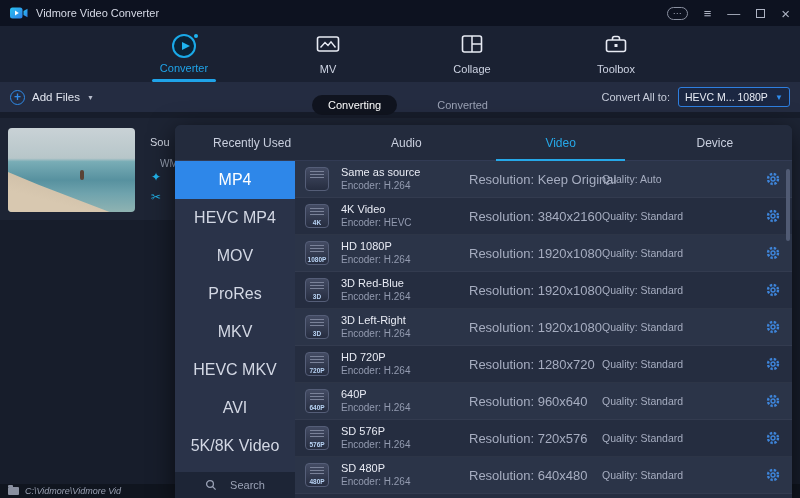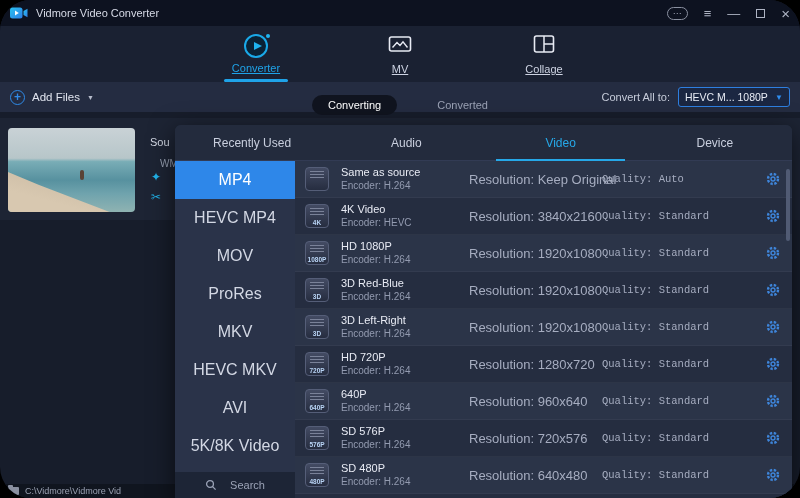--- a/index.html
+++ b/index.html
@@ -1,37 +1,36 @@
 <!DOCTYPE html>
 <html><head>
 <meta charset="utf-8">
 <style>
   * { margin:0; padding:0; box-sizing:border-box; }
   html,body { background:#000; }
   .app {
     position:relative; width:800px; height:498px; overflow:hidden;
     background:#171d2b; color:#e6e9f2;
     font-family:"Liberation Sans", sans-serif;
-    border-radius:31px;
   }
 
   
   .titlebar { height:26px; background:#0d1220; display:flex; align-items:center; padding:0 10px; }
   .logo { margin-right:8px; display:flex; align-items:center; }
   .titlebar-title { font-size:11px; color:#d6dae6; }
   .titlebar-controls { margin-left:auto; display:flex; align-items:center; gap:16px; color:#aeb4c4; }
   .more-btn { border:1px solid #8a90a0; border-radius:7px; font-size:9px; line-height:11px; padding:0 5px; height:13px; }
   .win-glyph { font-size:13px; line-height:13px; }
   .max-box { width:9px; height:9px; border:1px solid #aeb4c4; display:inline-block; }
   .close-glyph { font-size:15px; line-height:13px; }
 
   
   .navbar { height:56px; background:#1a2132; display:flex; justify-content:center; gap:72px; position:relative; }
   .nav-tab { width:72px; display:flex; flex-direction:column; align-items:center; justify-content:center; gap:4px; position:relative; cursor:pointer; }
-  .nav-label { font-size:11px; color:#cdd3e2;text-decoration:underline; }
+  .nav-label { font-size:11px; color:#cdd3e2; }
   .nav-tab.active .nav-label { color:#1fa3e8; }
   .conv-icon { width:24px; height:24px; border-radius:50%; border:2px solid #1aa9e8; background:#0a2235; position:relative; }
   .conv-icon::before { content:""; position:absolute; left:8px; top:6px; border-left:8px solid #1fb4f0; border-top:4.5px solid transparent; border-bottom:4.5px solid transparent; }
   .conv-icon::after { content:""; position:absolute; right:-4px; top:-2px; width:4px; height:4px; border-radius:50%; background:#1fb4f0; }
   .nav-underline { position:absolute; bottom:0; left:50%; transform:translateX(-50%); width:64px; height:3px; border-radius:2px; background:#1fa3e8; }
 
   
   .toolbar { height:30px; background:#242c41; display:flex; align-items:center; padding:0 10px; position:relative; }
   .add-files { display:flex; align-items:center; gap:7px; font-size:11.5px; color:#e0e4ee; cursor:pointer; }
   .plus-circle { width:15px; height:15px; border-radius:50%; border:1.5px solid #2f8be8; color:#2f8be8; font-size:12px; line-height:12px; text-align:center; font-weight:bold; }
@@ -54,21 +53,21 @@
   .person { position:absolute; left:57%; top:50%; width:4px; height:10px; background:#5a4335; border-radius:2px; }
   .file-meta-source { position:absolute; left:150px; top:136px; font-size:11px; color:#d5dae6; }
   .file-meta-format { position:absolute; left:160px; top:158px; font-size:10px; color:#98a0b2; }
   .edit-icon { position:absolute; left:151px; top:170px; font-size:12px; color:#21b2e9; cursor:pointer; }
   .cut-icon  { position:absolute; left:151px; top:190px; font-size:12px; color:#21b2e9; cursor:pointer; }
 
   
   .statusbar { position:absolute; left:0; bottom:0; width:100%; height:14px; background:#10151f; display:flex; align-items:center; padding:0 8px; gap:6px; }
   .folder-ic { width:11px; height:8px; background:#8a90a0; border-radius:1px; position:relative; }
   .folder-ic::before { content:""; position:absolute; top:-2px; left:0; width:5px; height:2px; background:#8a90a0; border-radius:1px 1px 0 0; }
-  .save-path { font-size:9px; color:#9aa1b2; white-space:nowrap; }
+  .save-path { font-size:9px; color:#9aa1b2; white-space:nowrap;font-style:italic; }
 
   
   .popup { position:absolute; left:175px; top:125px; width:617px; height:373px;
     background:#252d40; border-radius:6px 6px 0 0; box-shadow:0 6px 26px rgba(0,0,0,.6);
     display:flex; flex-direction:column; overflow:hidden; }
   .popup-tabs { height:36px; display:flex; background:#232b3d; border-bottom:1px solid #323b54; flex:none; }
   .popup-tab { flex:1; display:flex; align-items:center; justify-content:center; font-size:12px; color:#c9cfde; cursor:pointer; position:relative; }
   .popup-tab.active { color:#26a8e8; }
   .popup-tab.active::after { content:""; position:absolute; bottom:-1px; left:8%; width:84%; height:2px; background:#26a8e8; }
   .popup-body { flex:1; display:flex; min-height:0; }
@@ -83,21 +82,21 @@
   .preset-row:nth-child(odd) { background:#2b3448; }
   .p-icon { width:24px; height:24px; margin-right:12px; border-radius:4px; flex:none;
     background:linear-gradient(180deg,#434b63,#262d40); border:1px solid #555e78; position:relative; }
   .p-icon::before { content:""; position:absolute; top:3px; left:4px; right:4px; height:8px;
     background:repeating-linear-gradient(180deg,#7a8299 0 1px, transparent 1px 3px); }
   .p-badge { position:absolute; bottom:1px; left:0; right:0; text-align:center; font-size:6.5px; font-weight:bold; color:#b9d4f5; letter-spacing:0; }
   .p-titles { width:128px; flex:none; }
   .p-title { font-size:11px; color:#e8ebf4; line-height:13px; white-space:nowrap; }
   .p-enc { font-size:10px; color:#939bb0; line-height:12px; margin-top:1px; white-space:nowrap; }
   .p-res { width:133px; flex:none; font-size:13px; color:#a6adc0; white-space:nowrap; }
-  .p-qual { width:112px; flex:none; font-size:10.5px; color:#a6adc0; white-space:nowrap;font-family:Liberation Mono, monospace; }
+  .p-qual { width:112px; flex:none; font-size:10.5px; color:#a6adc0; white-space:nowrap; }
   .p-gear { margin-left:auto; display:flex; align-items:center; cursor:pointer; }
   .scroll-thumb { position:absolute; right:2px; top:8px; width:4px; height:72px; border-radius:2px; background:#515b74; cursor:pointer; }
 </style>
 </head>
 <body>
 
 <div class="app">
 
   <div class="titlebar">
     <span class="logo">
@@ -141,20 +140,30 @@
     <div class="nav-tab">
       <span>
         <svg width="22" height="22" viewBox="0 0 22 22">
           <rect x="1.5" y="3" width="19" height="16" rx="2" fill="none" stroke="#e8ebf4" stroke-width="1.6"></rect>
           <line x1="11" y1="3" x2="11" y2="19" stroke="#e8ebf4" stroke-width="1.5"></line>
           <line x1="11" y1="11" x2="20.5" y2="11" stroke="#e8ebf4" stroke-width="1.5"></line>
         </svg>
       </span>
       <span class="nav-label">Collage</span>
     </div>
+    <div class="nav-tab">
+      <span>
+        <svg width="22" height="22" viewBox="0 0 22 22">
+          <rect x="1.5" y="7" width="19" height="11.5" rx="2" fill="none" stroke="#e8ebf4" stroke-width="1.6"></rect>
+          <path d="M7.5 7 V5.5 a2 2 0 0 1 2 -2 h3 a2 2 0 0 1 2 2 V7" fill="none" stroke="#e8ebf4" stroke-width="1.6"></path>
+          <rect x="9.5" y="11" width="3" height="3" fill="#e8ebf4"></rect>
+        </svg>
+      </span>
+      <span class="nav-label">Toolbox</span>
+    </div>
   </div>
 
   <div class="toolbar">
     <div class="add-files">
       <span class="plus-circle">+</span>
       <span>Add Files</span>
       <span class="caret">▼</span>
     </div>
     <div class="center-tabs">
       <span class="pill-active">Converting</span>

